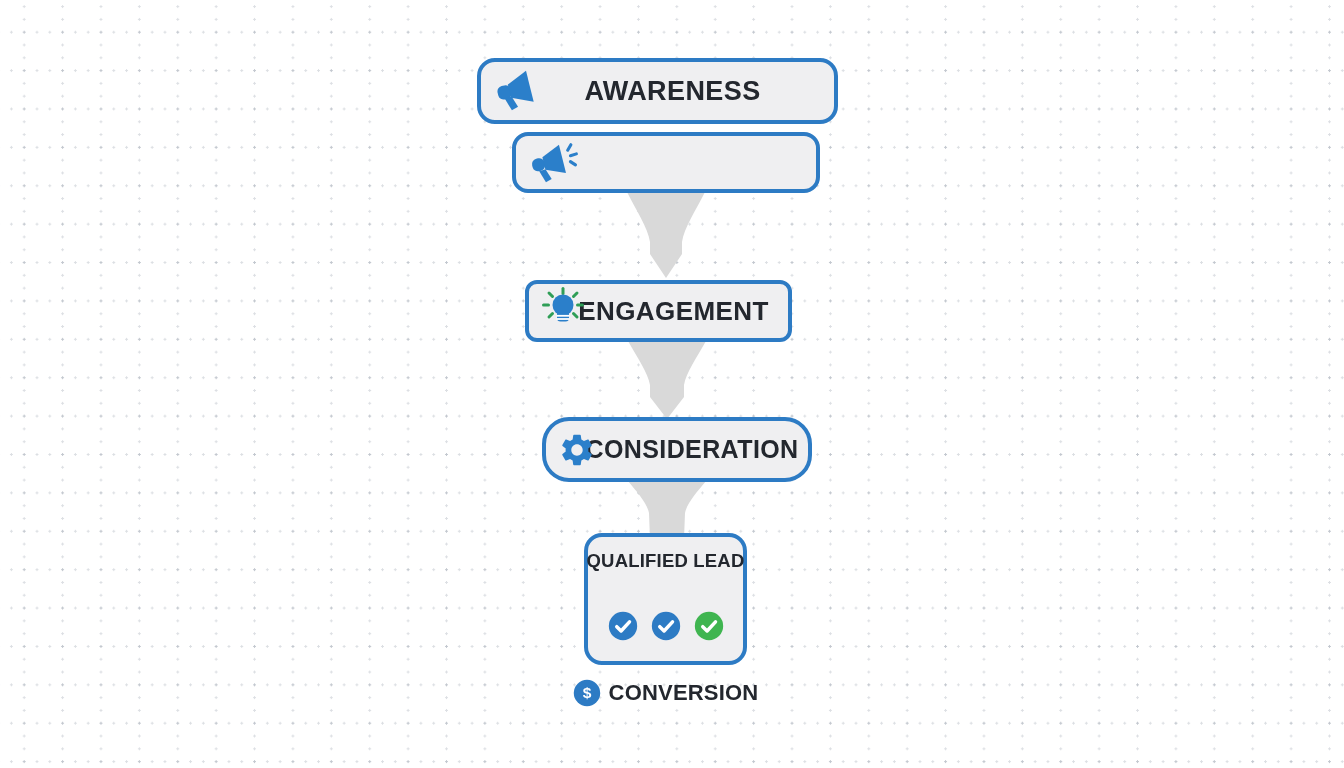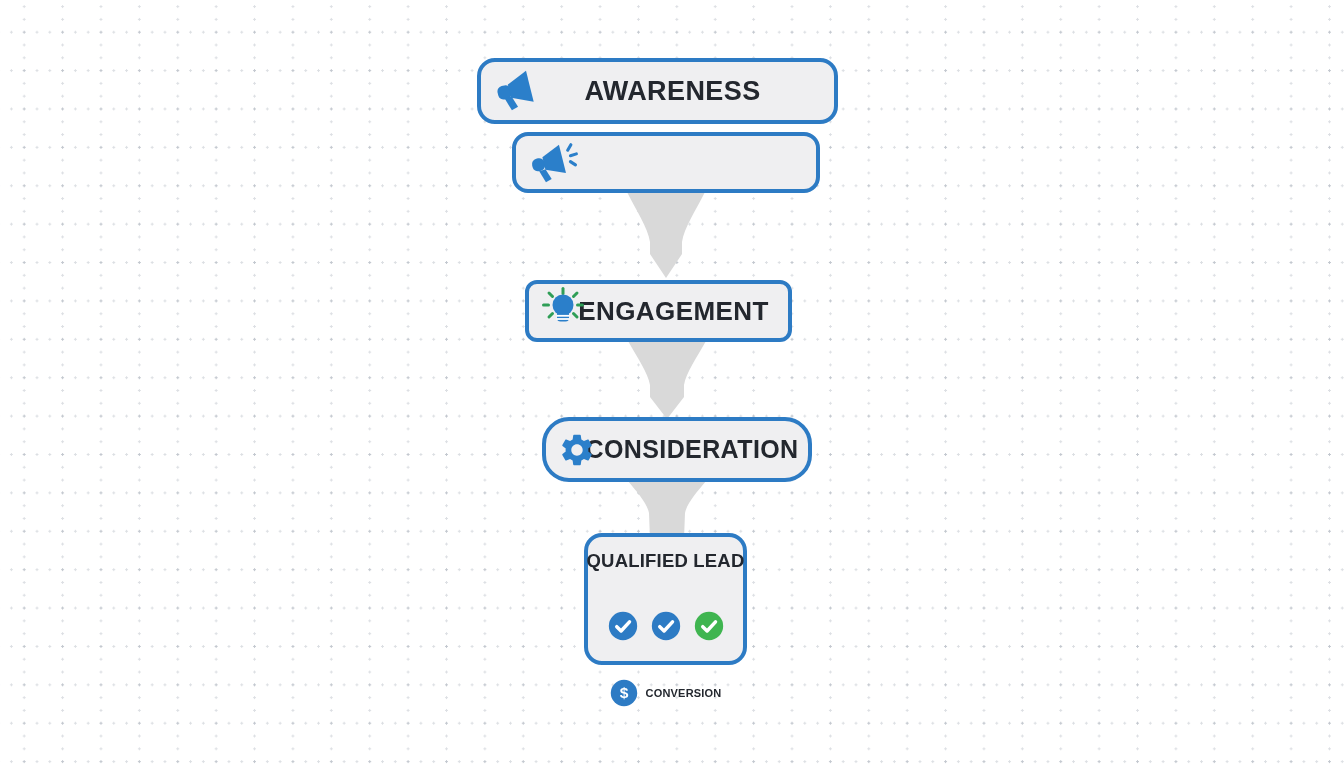--- a/index.html
+++ b/index.html
@@ -47,21 +47,21 @@
   .qualified-box{
     position:absolute;left:584px;top:533px;width:163px;height:132px;
     background:var(--box-fill);border:4px solid var(--blue);border-radius:18px;
     z-index:2;display:flex;flex-direction:column;align-items:center;
     padding-top:13px;
     gap:28px;
   }
   .q-title{font-size:18.5px;font-weight:700;color:var(--ink);letter-spacing:.2px;white-space:nowrap;}
   .checks-row{display:flex;gap:13px;margin-top:11px;}
   .conv-row{display:flex;align-items:center;gap:8px;margin-top:10px;}
-  .conv-label{font-size:11px;font-weight:700;color:var(--ink);letter-spacing:.2px;white-space:nowrap;}
+  .conv-label{font-size:22px;font-weight:700;color:var(--ink);letter-spacing:.2px;white-space:nowrap;}
   svg{display:block;}
 </style>
 </head>
 <body>
 
 <div class="canvas">
 
   <div class="stage-box box-awareness">
     <span class="icon">
       <svg width="46" height="42" viewBox="0 0 50 46">

